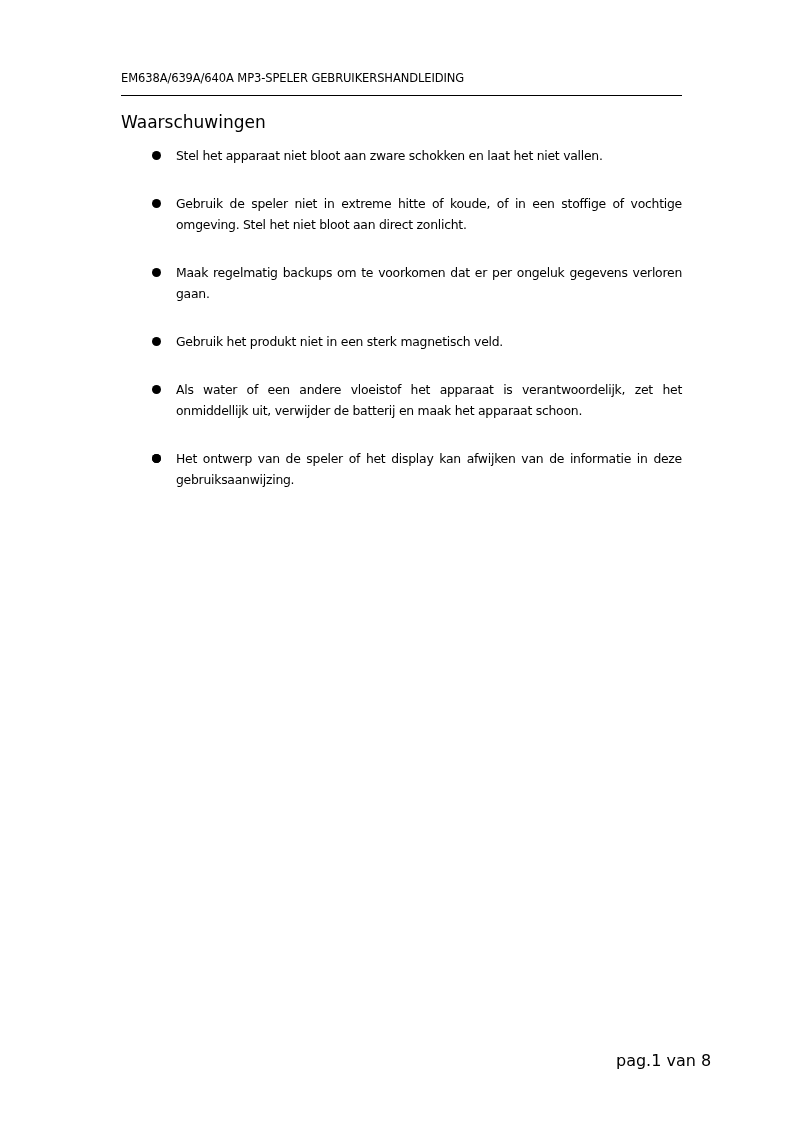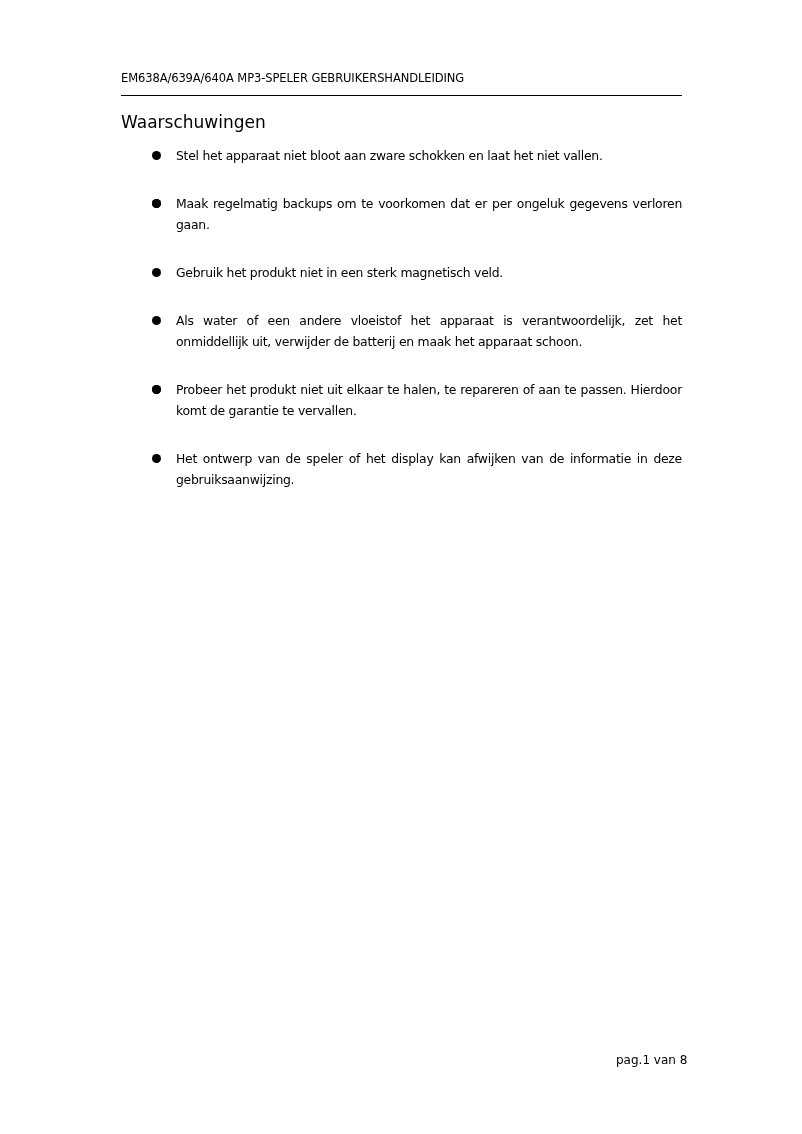--- a/index.html
+++ b/index.html
@@ -6,33 +6,32 @@
   body { width: 802px; height: 1134px; position: relative; overflow: hidden;
          font-family: "DejaVu Sans", sans-serif; color: #000; }
   .header { position: absolute; left: 121px; top: 57px; width: 561px;
             font-size: 11.5px; letter-spacing: -0.1px; padding-bottom: 9px;
             border-bottom: 1.3px solid #000; line-height: 15px; margin-top: 14px; }
   .title { position: absolute; left: 121px; top: 96px; font-size: 17px; line-height: 22px; margin-top: 15px; }
   .list { position: absolute; left: 150px; top: 118px; width: 532px; margin: 0; padding: 0; list-style: none; }
   .item { position: relative; padding-left: 26px; font-size: 12.4px; line-height: 21px;
           text-align: justify; letter-spacing: -0.25px; word-spacing: 0px; margin-top: 27px; }
   .bullet { position: absolute; left: 2px; top: 6px; width: 9px; height: 9px; border-radius: 50%; background: #000; }
-  .footer { position: absolute; left: 616px; top: 1053px; font-size: 12px; line-height: 15px; }
+  .footer { position: absolute; left: 616px; top: 1053px; font-size: 16px; line-height: 15px; }
 </style>
 </head>
 <body>
 
 <div class="header">EM638A/639A/640A MP3-SPELER GEBRUIKERSHANDLEIDING</div>
 
 <div class="title">Waarschuwingen</div>
 
 <ul class="list">
   <li class="item"><span class="bullet"></span><span>Stel het apparaat niet bloot aan zware schokken en laat het niet vallen.</span></li>
-  <li class="item"><span class="bullet"></span></li>
+  <li class="item"><span class="bullet"></span><span>Gebruik de speler niet in extreme hitte of koude, of in een stoffige of vochtige omgeving. Stel het niet bloot aan direct zonlicht.</span></li>
   <li class="item"><span class="bullet"></span><span>Maak regelmatig backups om te voorkomen dat er per ongeluk gegevens verloren gaan.</span></li>
   <li class="item"><span class="bullet"></span><span>Gebruik het produkt niet in een sterk magnetisch veld.</span></li>
   <li class="item"><span class="bullet"></span><span>Als water of een andere vloeistof het apparaat is verantwoordelijk, zet het onmiddellijk uit, verwijder de batterij en maak het apparaat schoon.</span></li>
   <li class="item"><span class="bullet"></span></li>
-  <li class="item"><span class="bullet"></span><span>Probeer het produkt niet uit elkaar te halen, te repareren of aan te passen. Hierdoor komt de garantie te vervallen.</span></li>
   <li class="item"><span class="bullet"></span><span> Het ontwerp van de speler of het display kan afwijken van de informatie in deze gebruiksaanwijzing.</span></li>
 </ul>
 
 <div class="footer">pag.1 van 8</div>
 
 </body></html>

